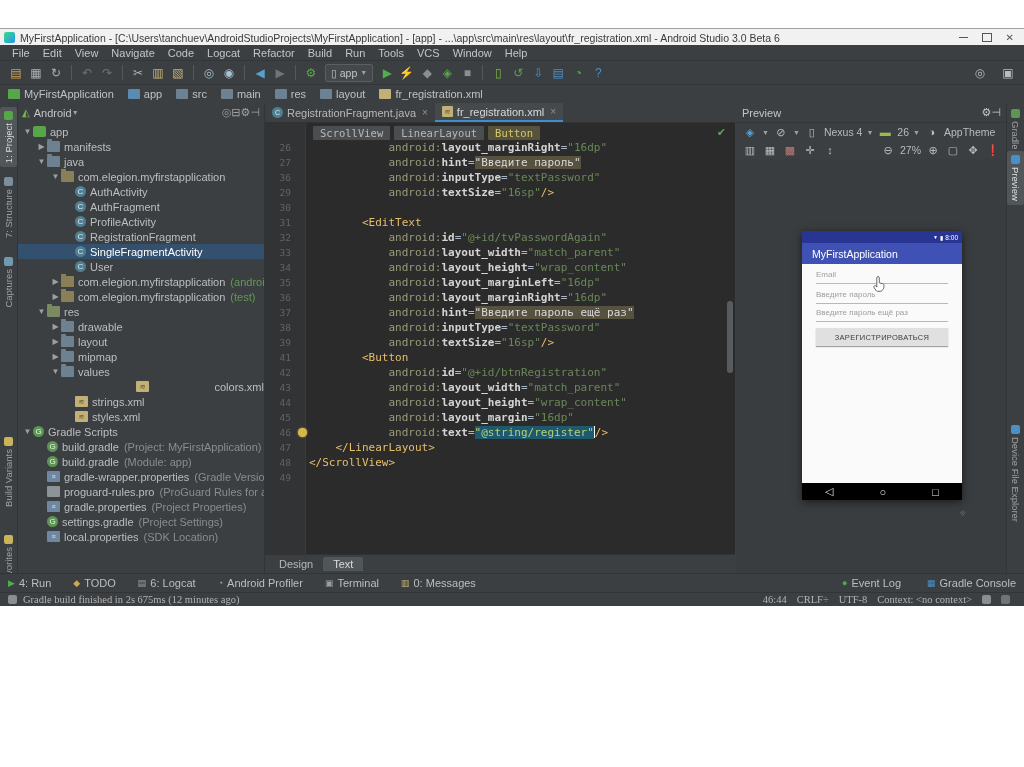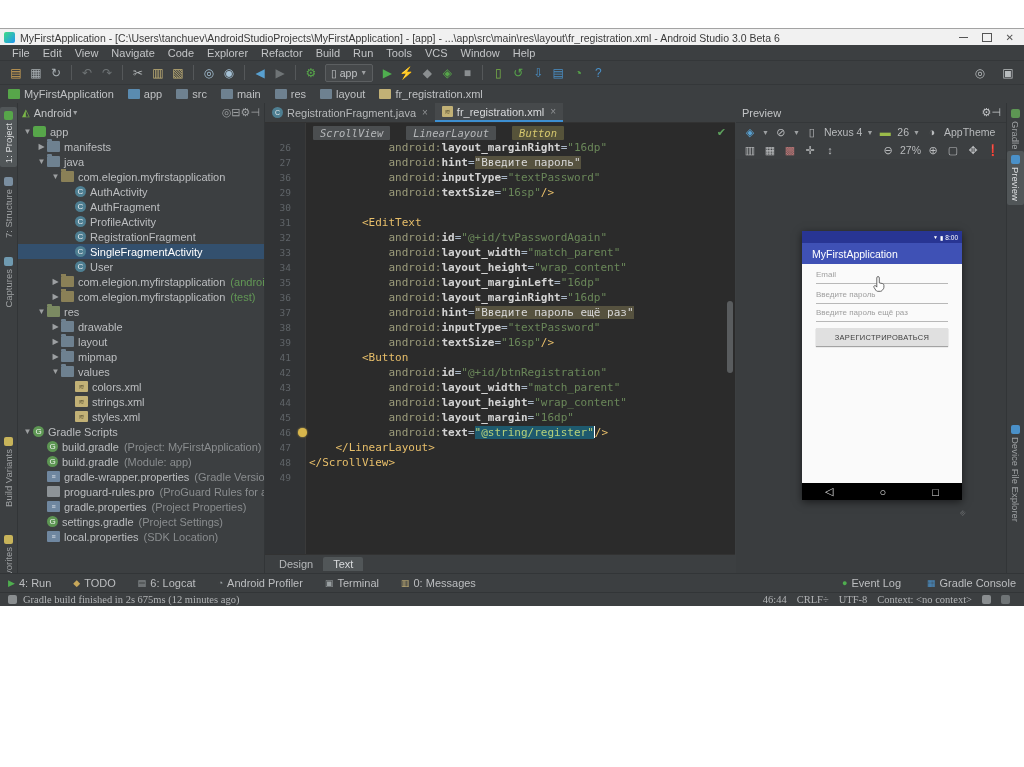--- a/index.html
+++ b/index.html
@@ -67,21 +67,21 @@
   .editor{position:absolute;left:265px;top:0;width:470px;height:100%;background:#2b2b2b;}
   .tabsrow{height:19px;background:#3c3f41;display:flex;align-items:flex-end;border-bottom:1px solid #323232;}
   .etab{display:flex;align-items:center;gap:4px;height:19px;padding:0 7px;font-size:11px;color:#b6b8ba;box-sizing:border-box;}
   .etab.active{background:#46494b;color:#d8dadc;border-bottom:2px solid #3d8fd1;}
   .etab .tclose{color:#8f9294;font-size:10px;margin-left:2px;}
   .tab-ic{width:11px;height:11px;flex:none;border-radius:50%;font-size:7px;line-height:11px;text-align:center;}
   .tab-ic.class{background:#4e7f92;color:#e8eaec;}
   .tab-ic.xml{background:#c2b176;border-radius:1px;color:#5c5436;}
   .codearea{position:absolute;left:0;top:20px;right:0;bottom:18px;overflow:hidden;}
   .gutterbg{position:absolute;left:0;top:0;bottom:0;width:40px;background:#313335;border-right:1px solid #3a3a3a;}
-  .chips{position:absolute;left:48px;top:3px;display:flex;gap:16px;z-index:3;font-style:italic;}
+  .chips{position:absolute;left:48px;top:3px;display:flex;gap:4px;z-index:3;}
   .chip{background:#4b4e50;color:#b6b8ba;font-family:"DejaVu Sans Mono",monospace;font-size:10.5px;padding:1px 7px;border-radius:1px;}
   .chip.accent{background:#56533a;color:#d6c86e;}
   .codelines{position:absolute;left:0;top:17px;right:0;}
   .cl{display:flex;height:15px;line-height:15px;}
   .ln{width:26px;flex:none;text-align:right;color:#5f6468;font-size:9.5px;padding-right:5px;font-family:"DejaVu Sans Mono",monospace;}
   .fold{width:13px;flex:none;position:relative;}
   .bulb{position:absolute;left:2px;top:3px;width:9px;height:9px;border-radius:50%;background:#d8b64c;box-shadow:0 0 2px #d8b64c;}
   .ct{white-space:pre;font-family:"DejaVu Sans Mono",monospace;font-size:11px;color:#a9b7c6;}
   .p{color:#9b9b7a}.a{color:#d3d3d3;font-weight:bold}.o{color:#a9b7c6}.v{color:#6a8759}
   .vh{color:#d8d8d8;background:#56523f;}
@@ -136,21 +136,21 @@
     </span>
   </div>
 
   <div class="ide">
     <div class="menubar" id="menubar">
         <span class="menu-item">File</span>
         <span class="menu-item">Edit</span>
         <span class="menu-item">View</span>
         <span class="menu-item">Navigate</span>
         <span class="menu-item">Code</span>
-        <span class="menu-item">Explorer</span>
+        <span class="menu-item">Logcat</span>
         <span class="menu-item">Refactor</span>
         <span class="menu-item">Build</span>
         <span class="menu-item">Run</span>
         <span class="menu-item">Tools</span>
         <span class="menu-item">VCS</span>
         <span class="menu-item">Window</span>
         <span class="menu-item">Help</span>
       </div>
     <div class="toolbar" id="toolbar">
       <span class="tb-right" id="tbright">
@@ -337,21 +337,21 @@
             <div class="trow" style="padding-left: 32px;">
               <span class="arr">▶</span>
               <span class="ti folder"></span>
               <span>mipmap</span>
             </div>
             <div class="trow" style="padding-left: 32px;">
               <span class="arr">▼</span>
               <span class="ti folder"></span>
               <span>values</span>
             </div>
-            <div class="trow" style="padding-left: 46px;">
+            <div class="trow" style="padding-left: 46px; justify-content: space-between;">
               <span class="arr"></span>
               <span class="ti xml">≋</span>
               <span>colors.xml</span>
             </div>
             <div class="trow" style="padding-left: 46px;">
               <span class="arr"></span>
               <span class="ti xml">≋</span>
               <span>strings.xml</span>
             </div>
             <div class="trow" style="padding-left: 46px;">

